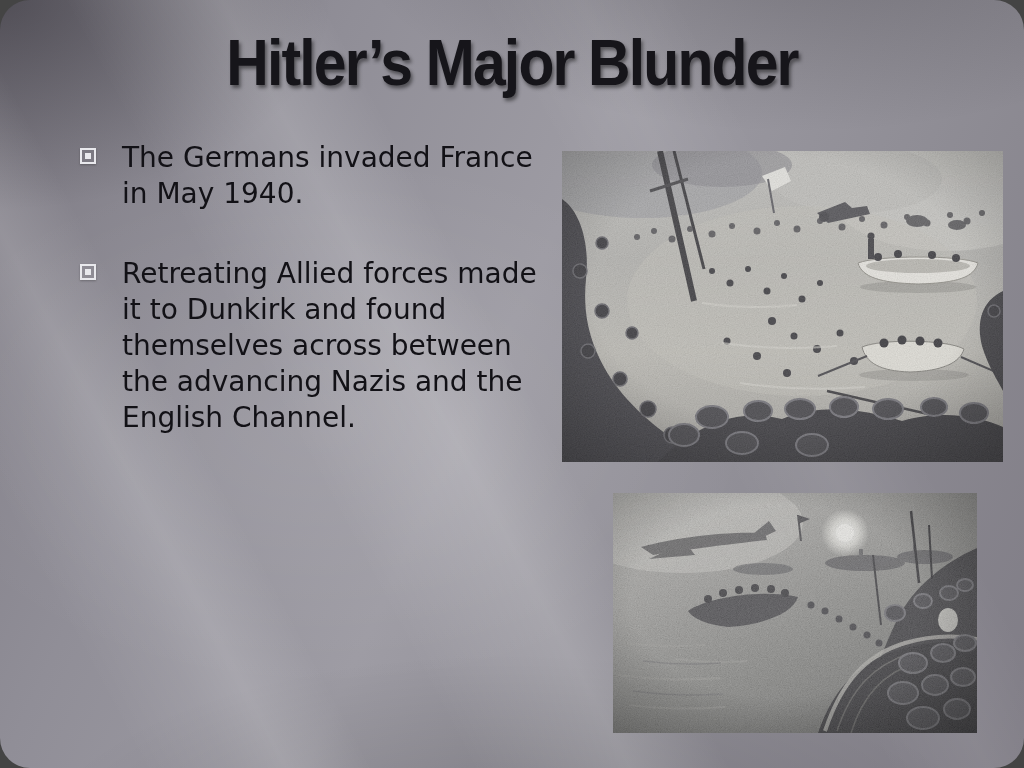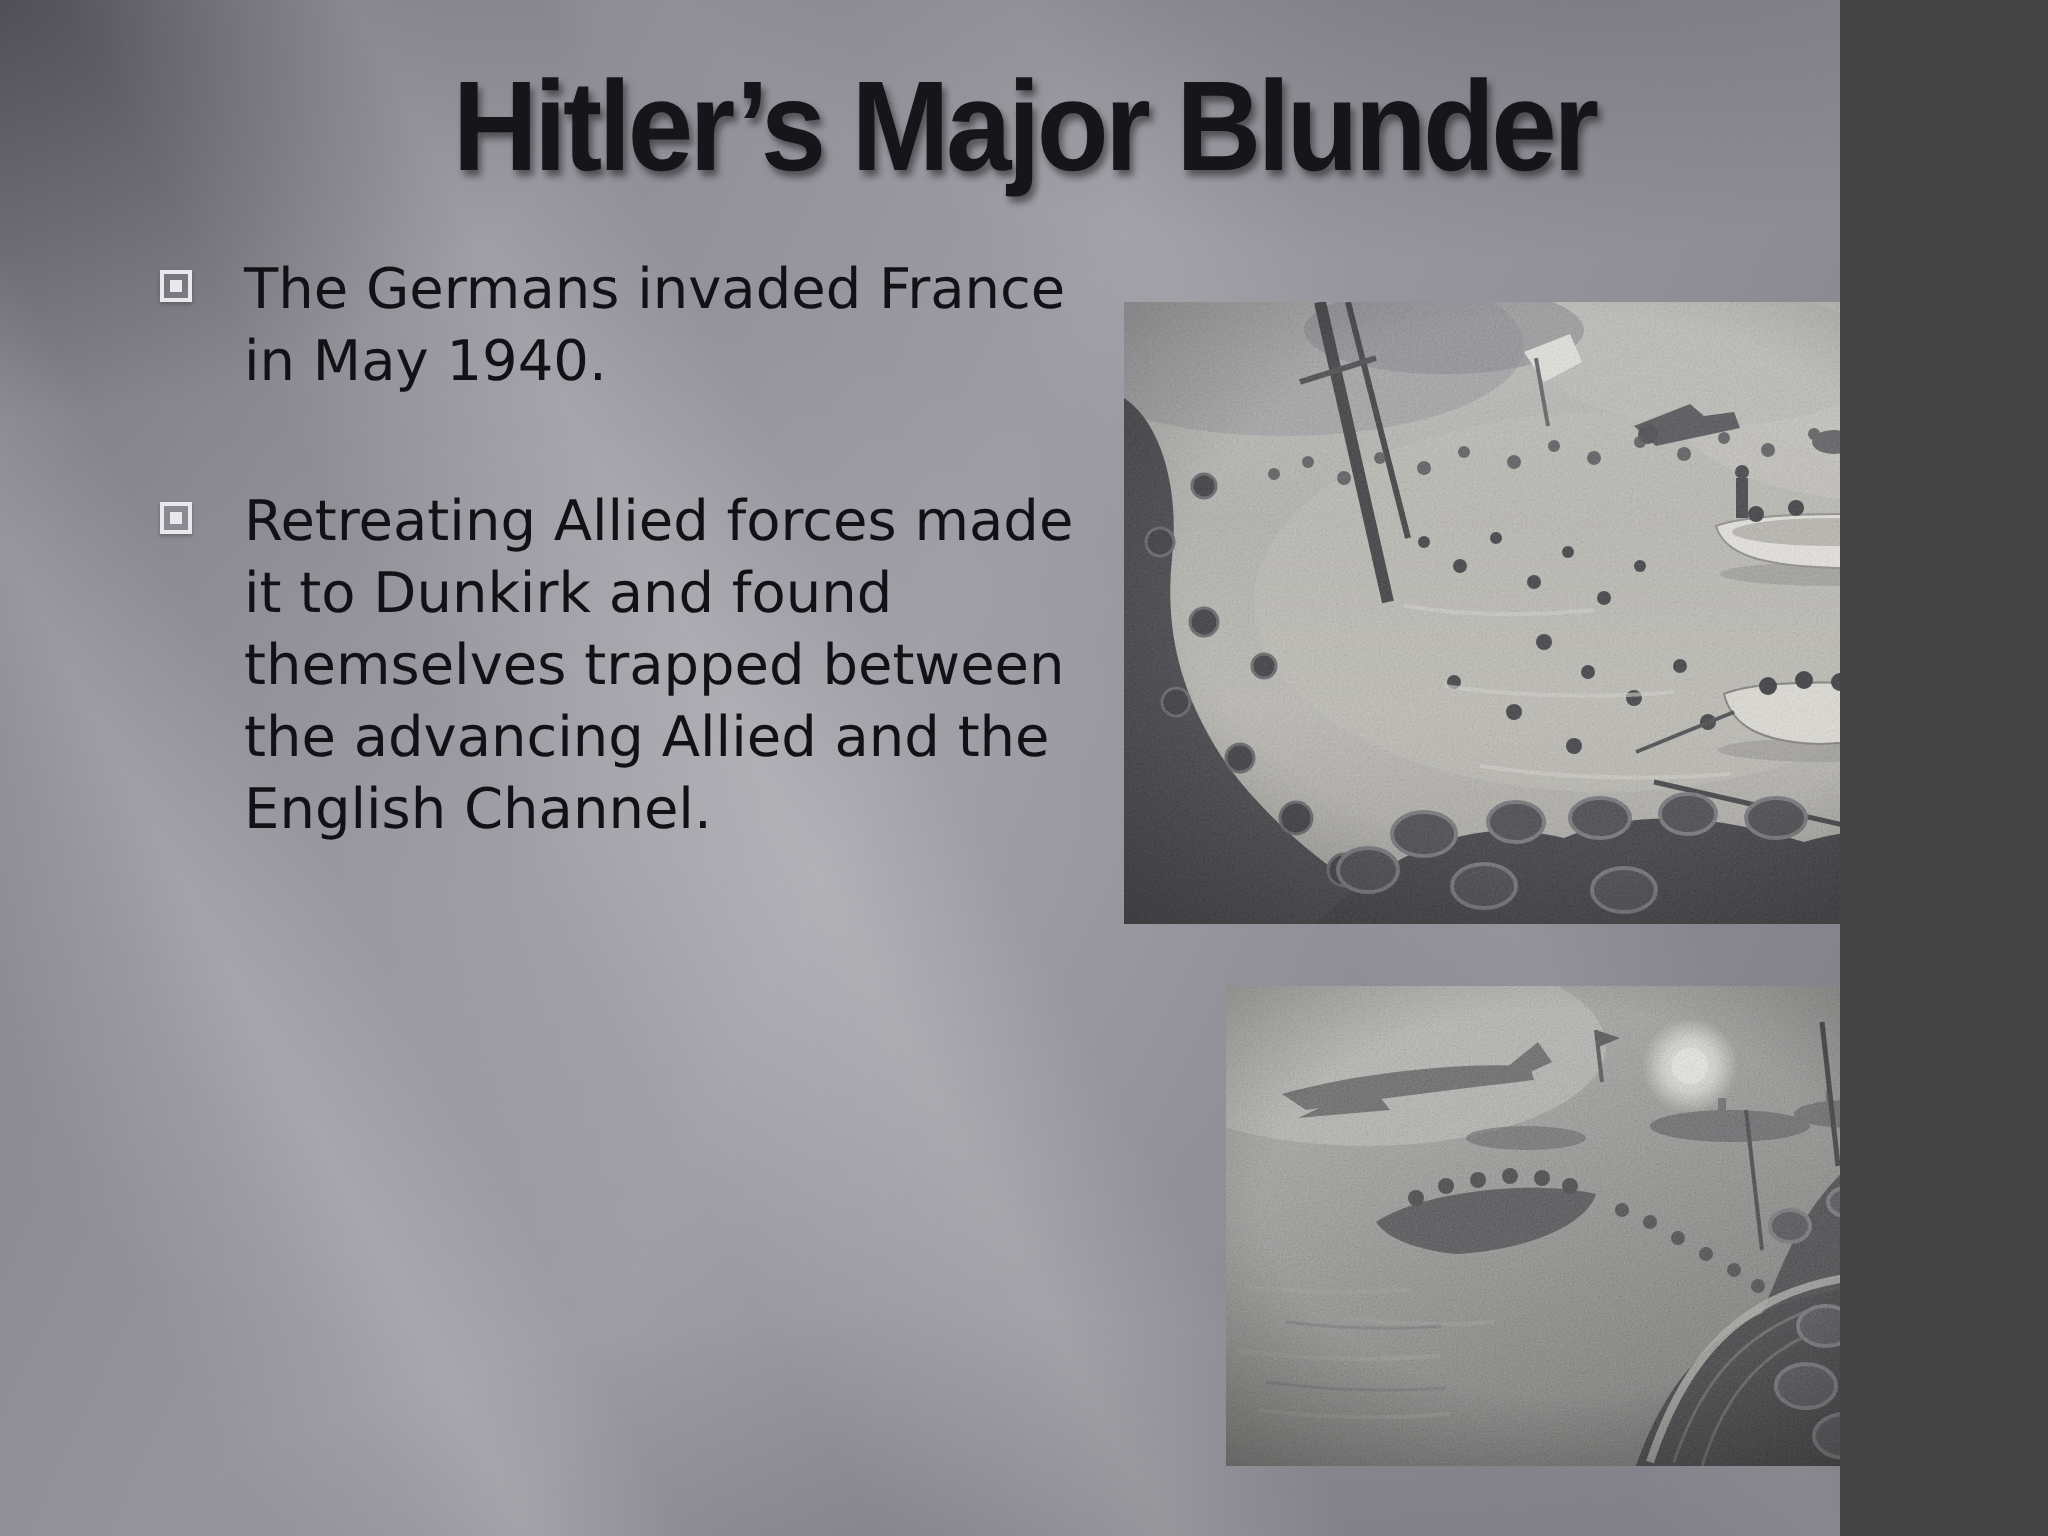--- a/index.html
+++ b/index.html
@@ -1,46 +1,47 @@
 <!DOCTYPE html>
 <html><head>
 <meta charset="utf-8">
 <style>
   html,body{margin:0;padding:0;background:#444;}
   .slide{
     position:relative;
-    width:920px;height:768px;
+    width:1024px;height:768px;
     overflow:hidden;
     font-family:"Liberation Sans",sans-serif;
     background:
       radial-gradient(45% 38% at 0% 0%, rgba(10,8,14,0.38), rgba(10,8,14,0) 72%),
       radial-gradient(70% 45% at 78% -12%, rgba(18,16,22,0.30), rgba(18,16,22,0) 65%),
       radial-gradient(60% 50% at 32% 55%, rgba(255,255,255,0.10), rgba(255,255,255,0) 70%),
       radial-gradient(80% 45% at 50% 112%, rgba(0,0,0,0.16), rgba(0,0,0,0) 60%),
       linear-gradient(115deg,#7d7a83 0%,#908e97 26%,#9d9ba3 48%,#8f8d95 72%,#7f7c85 100%);
+    border-radius: 30px;
   }
   
   .slide::before{
     content:"";position:absolute;inset:0;pointer-events:none;
     background:
       linear-gradient(62deg,
         rgba(255,255,255,0) 10%, rgba(255,255,255,0.07) 16%, rgba(255,255,255,0.15) 20%, rgba(255,255,255,0) 26%,
         rgba(255,255,255,0) 33%, rgba(255,255,255,0.09) 39%, rgba(255,255,255,0.16) 44%, rgba(255,255,255,0) 51%,
         rgba(255,255,255,0) 62%, rgba(255,255,255,0.07) 69%, rgba(255,255,255,0) 76%);
   }
   .title{
     position:absolute;top:26px;left:0;width:1024px;margin:0;
     text-align:center;
     font-size:64px;font-weight:700;letter-spacing:-2px;
     transform:scaleX(0.92);
     color:#16151a;
     text-shadow:2px 3px 4px rgba(0,0,0,0.45);
   }
   .bullets{
-    position:absolute;left:80px;top:127px;width:470px;
+    position:absolute;left:80px;top:140px;width:470px;
     font-family:"DejaVu Sans",sans-serif;
     color:#121116;
   }
   .bullet{display:flex;margin:0 0 44px 0;}
   .marker{
     flex:0 0 auto;width:12px;height:12px;margin:8px 26px 0 0;
     border:2px solid #e9e9ed;position:relative;
     box-shadow:0 1px 2px rgba(0,0,0,0.25);
   }
   .marker .inner{
@@ -63,21 +64,21 @@
     <div class="bullet">
       <span class="marker">
           <span class="inner"></span>
         </span>
       <p class="btext">The Germans invaded France in May 1940.</p>
     </div>
     <div class="bullet">
       <span class="marker">
           <span class="inner"></span>
         </span>
-      <p class="btext">Retreating Allied forces made it to Dunkirk and found themselves trapped between the advancing Allied and the English Channel.</p>
+      <p class="btext">Retreating Allied forces made it to Dunkirk and found themselves across between the advancing Nazis and the English Channel.</p>
     </div>
   </div>
 
   <figure class="photo1">
     <svg width="441" height="311" viewBox="0 0 441 311" xmlns="http://www.w3.org/2000/svg">
       <defs>
         <linearGradient id="p1bg" x1="0" y1="0" x2="0" y2="1">
           <stop offset="0" stop-color="#c0bfbb"></stop>
           <stop offset="0.35" stop-color="#b2b1ad"></stop>
           <stop offset="0.65" stop-color="#bcbab3"></stop>

